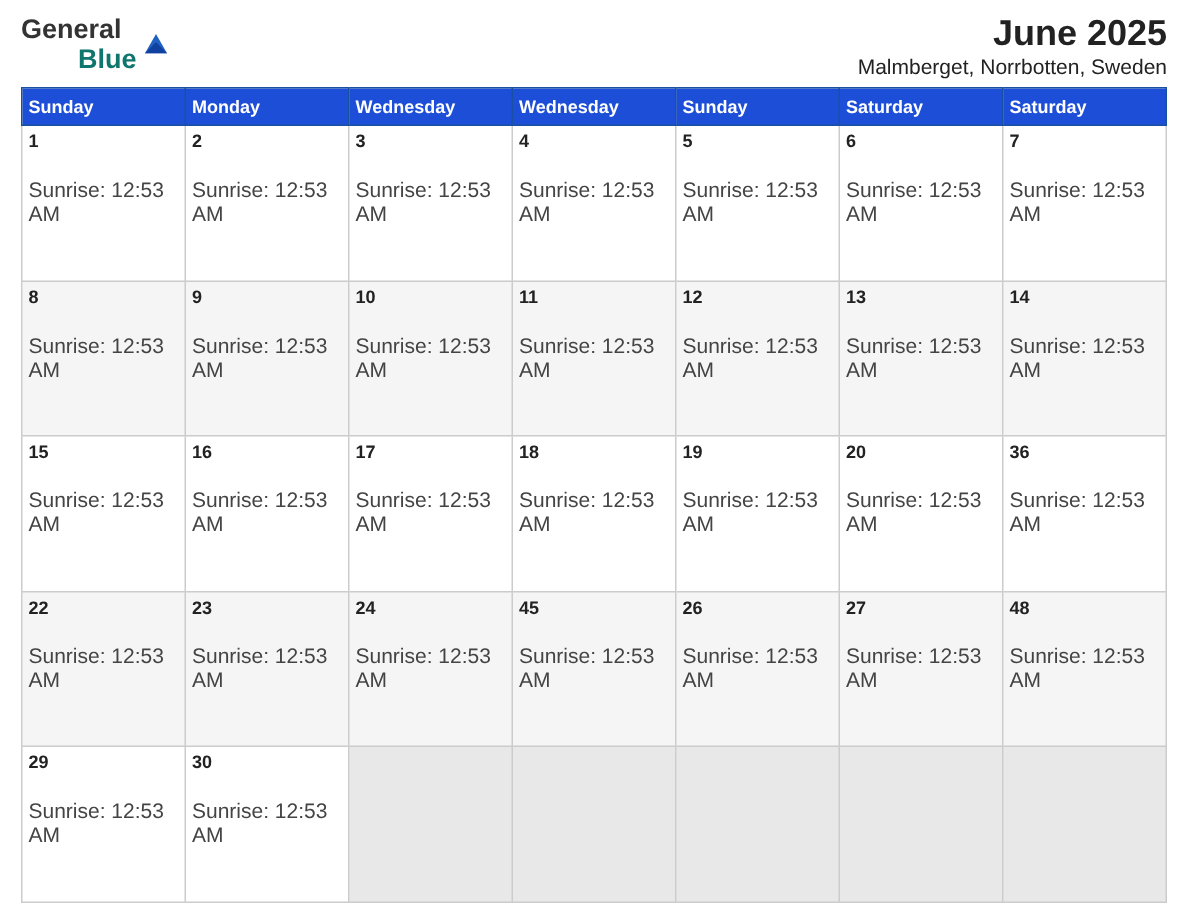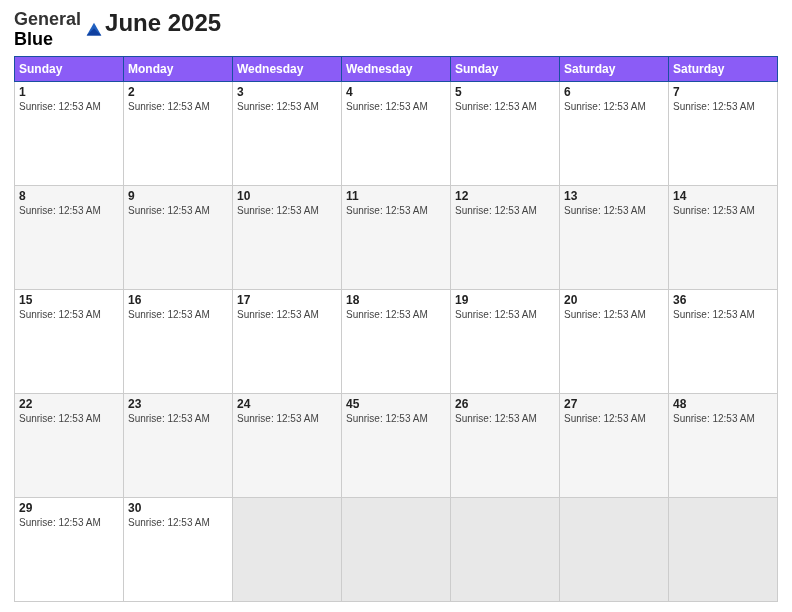--- a/index.html
+++ b/index.html
@@ -12,36 +12,36 @@
     }
     .page {
       width: 792px;
       height: 612px;
       padding: 10px 14px 10px 14px;
       display: flex;
       flex-direction: column;
     }
     .header-area {
       display: flex;
-      justify-content: flex-start;
+      justify-content: space-between;
       align-items: flex-start;
       margin-bottom: 6px;
     }
     .logo {
       display: flex;
       align-items: center;
       gap: 0px;
     }
     .logo-text {
       font-size: 18px;
       font-weight: bold;
       line-height: 1.1;
     }
     .logo-general { color: #333; }
-    .logo-blue { color: #000000; }
+    .logo-blue { color: #0f766e; margin-left: 38px; }
     .logo-icon {
       width: 22px;
       height: 22px;
       margin-left: 2px;
     }
     .title-area {
       text-align: right;
     }
     .calendar-title {
       font-size: 24px;
@@ -52,21 +52,21 @@
     .calendar-subtitle {
       font-size: 14px;
       color: #222;
     }
     .calendar-table {
       width: 100%;
       border-collapse: collapse;
       flex: 1;
     }
     .calendar-table thead tr th {
-      background: #8b5cf6;
+      background: #1d4ed8;
       color: #fff;
       font-size: 12px;
       font-weight: bold;
       padding: 5px 4px;
       text-align: left;
       border: 1px solid #1a50a0;
     }
     .calendar-table tbody tr td {
       border: 1px solid #ccc;
       vertical-align: top;
@@ -78,23 +78,23 @@
     .calendar-table tbody tr:nth-child(even) td {
       background: #f5f5f5;
     }
     .day-number {
       font-size: 12px;
       font-weight: bold;
       color: #222;
       display: block;
     }
     .day-info {
-      font-size: 10px;
+      font-size: 14px;
       color: #444;
-      margin-top: 2px;
+      margin-top: 17px;
     }
     .empty-cell {
       background: #e8e8e8 !important;
     }
   </style>
 </head>
 <body>
 
 <div class="page">
   <div class="header-area">
@@ -105,20 +105,21 @@
           <span class="logo-blue">Blue</span>
         </div>
       </div>
       <svg class="logo-icon" viewBox="0 0 24 24">
         <polygon points="4,18 12,4 20,18" fill="#2060c0"></polygon>
         <polygon points="4,18 12,10 20,18" fill="#1040a0"></polygon>
       </svg>
     </div>
     <div class="title-area">
       <div class="calendar-title">June 2025</div>
+      <div class="calendar-subtitle">Malmberget, Norrbotten, Sweden</div>
     </div>
   </div>
 
   <table class="calendar-table">
     <thead>
       <tr>
         <th>Sunday</th>
         <th>Monday</th>
         <th>Wednesday</th>
         <th>Wednesday</th>

